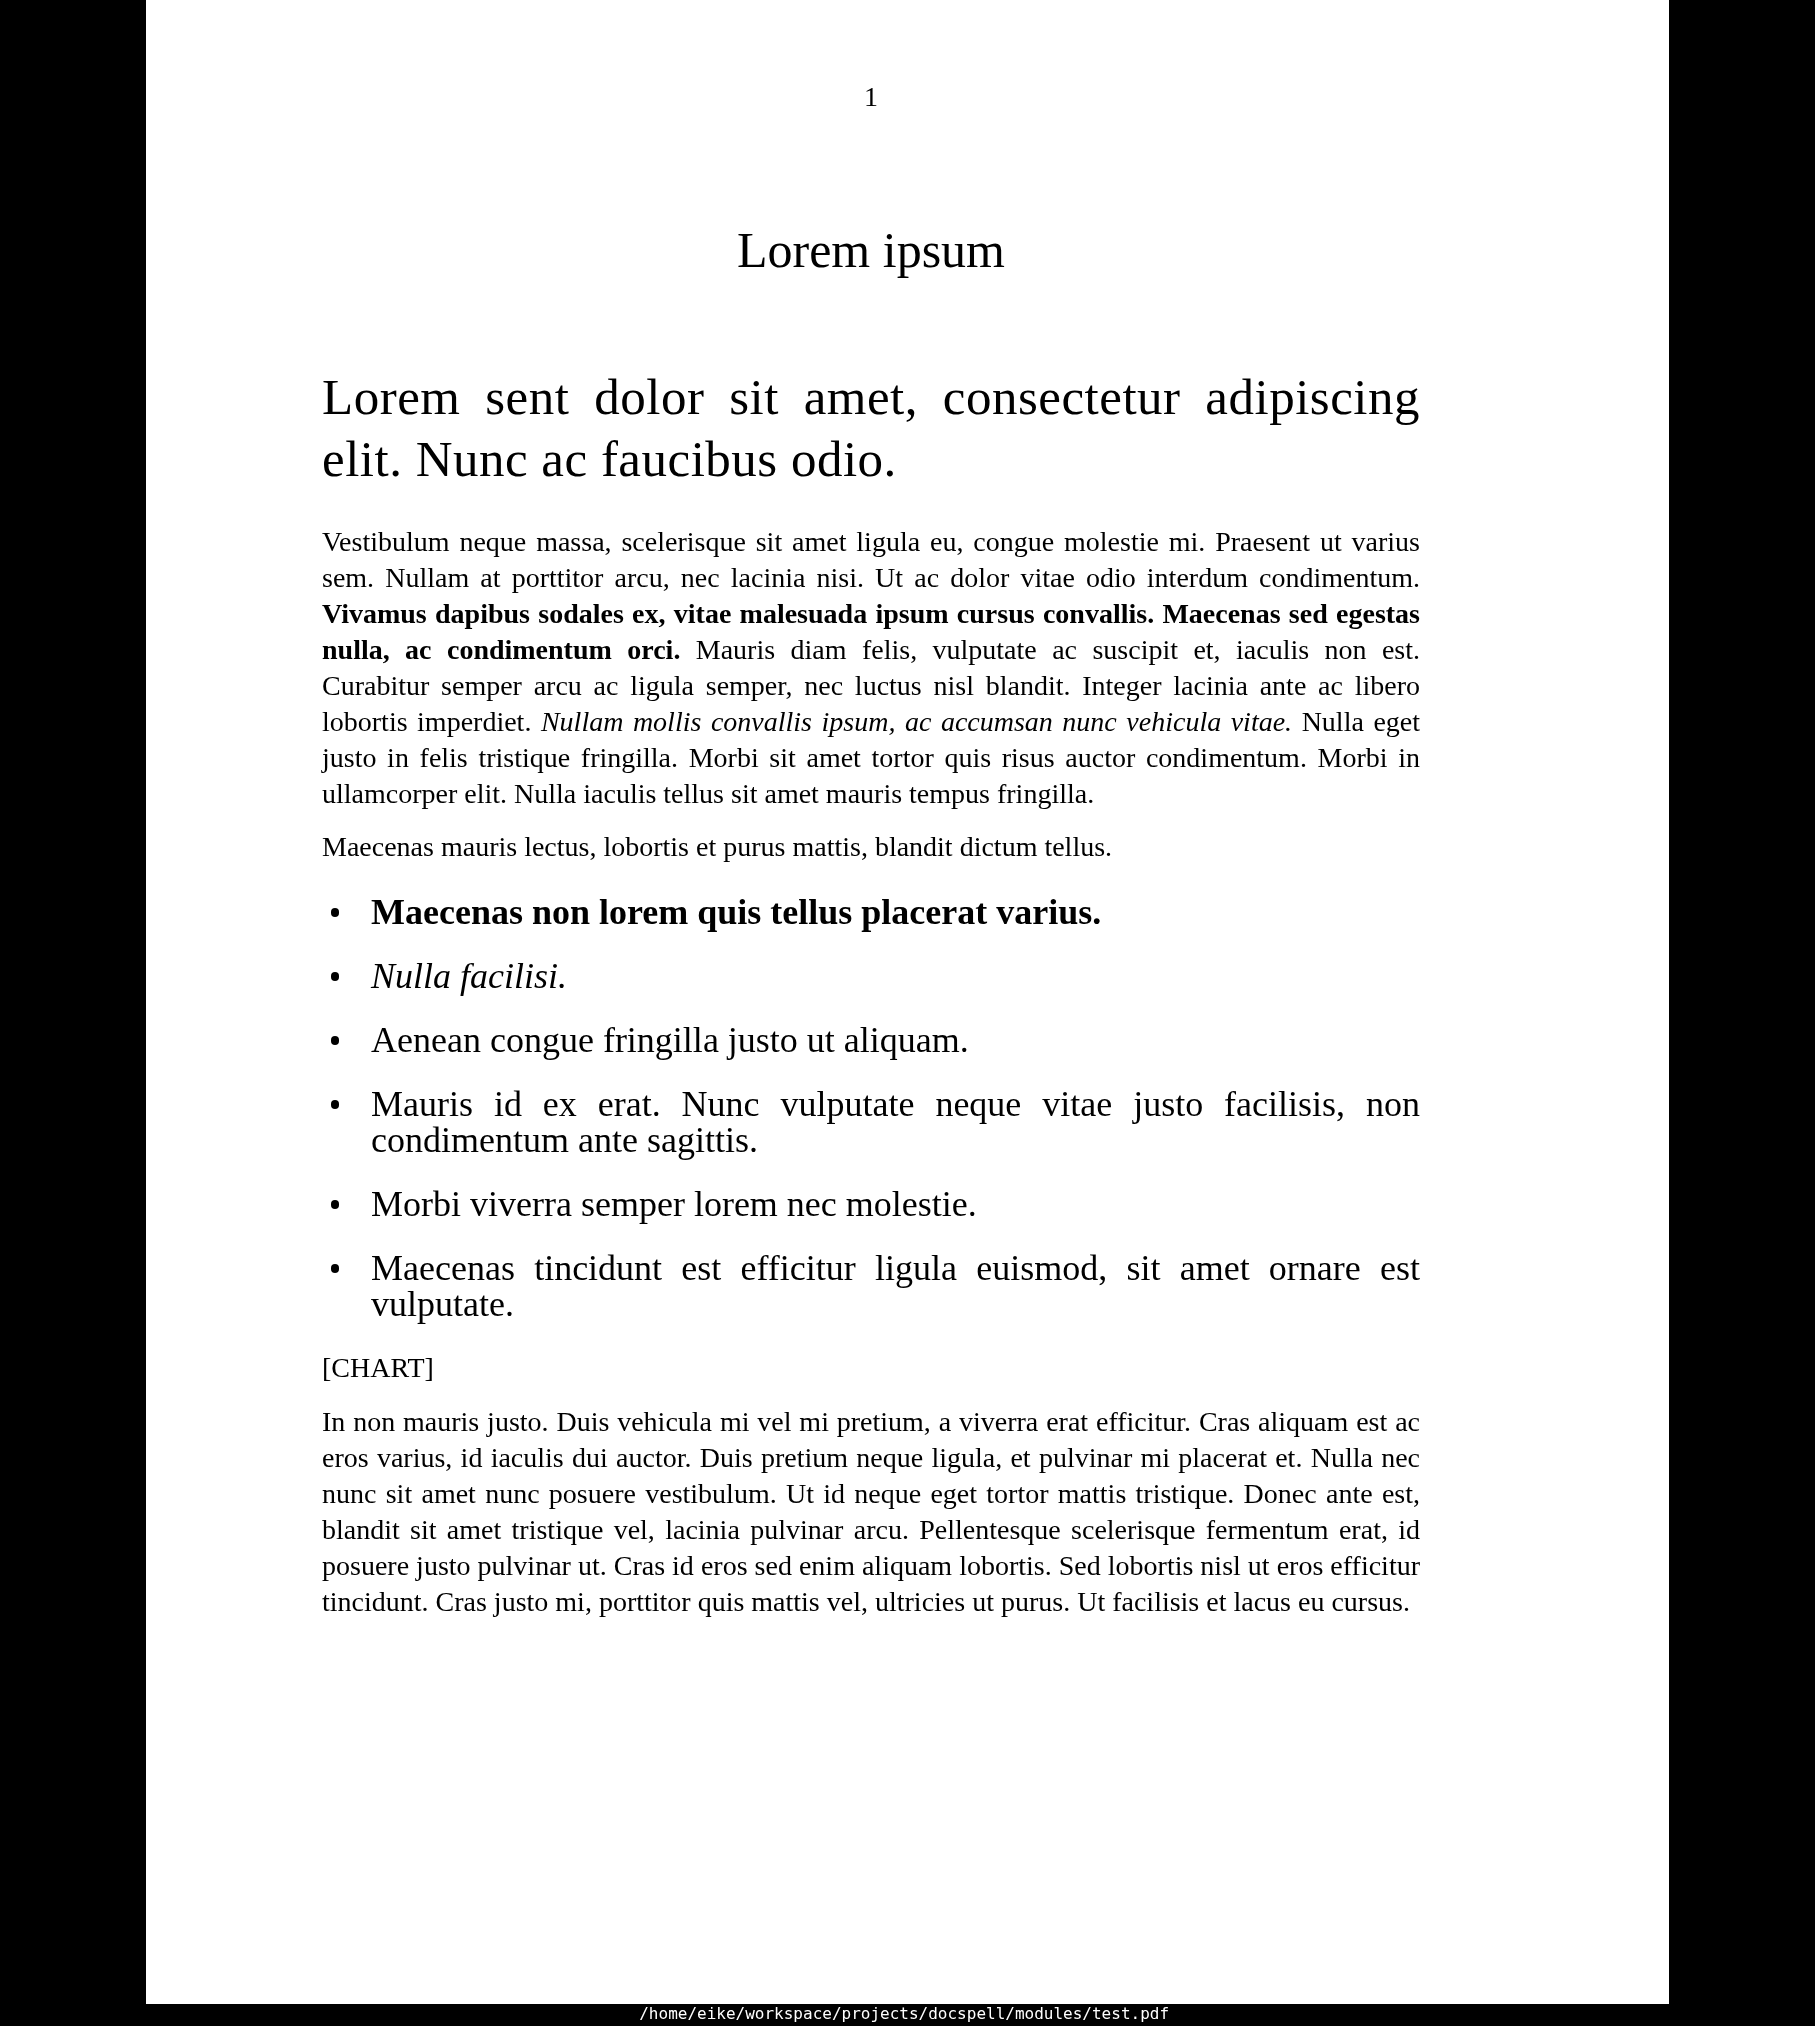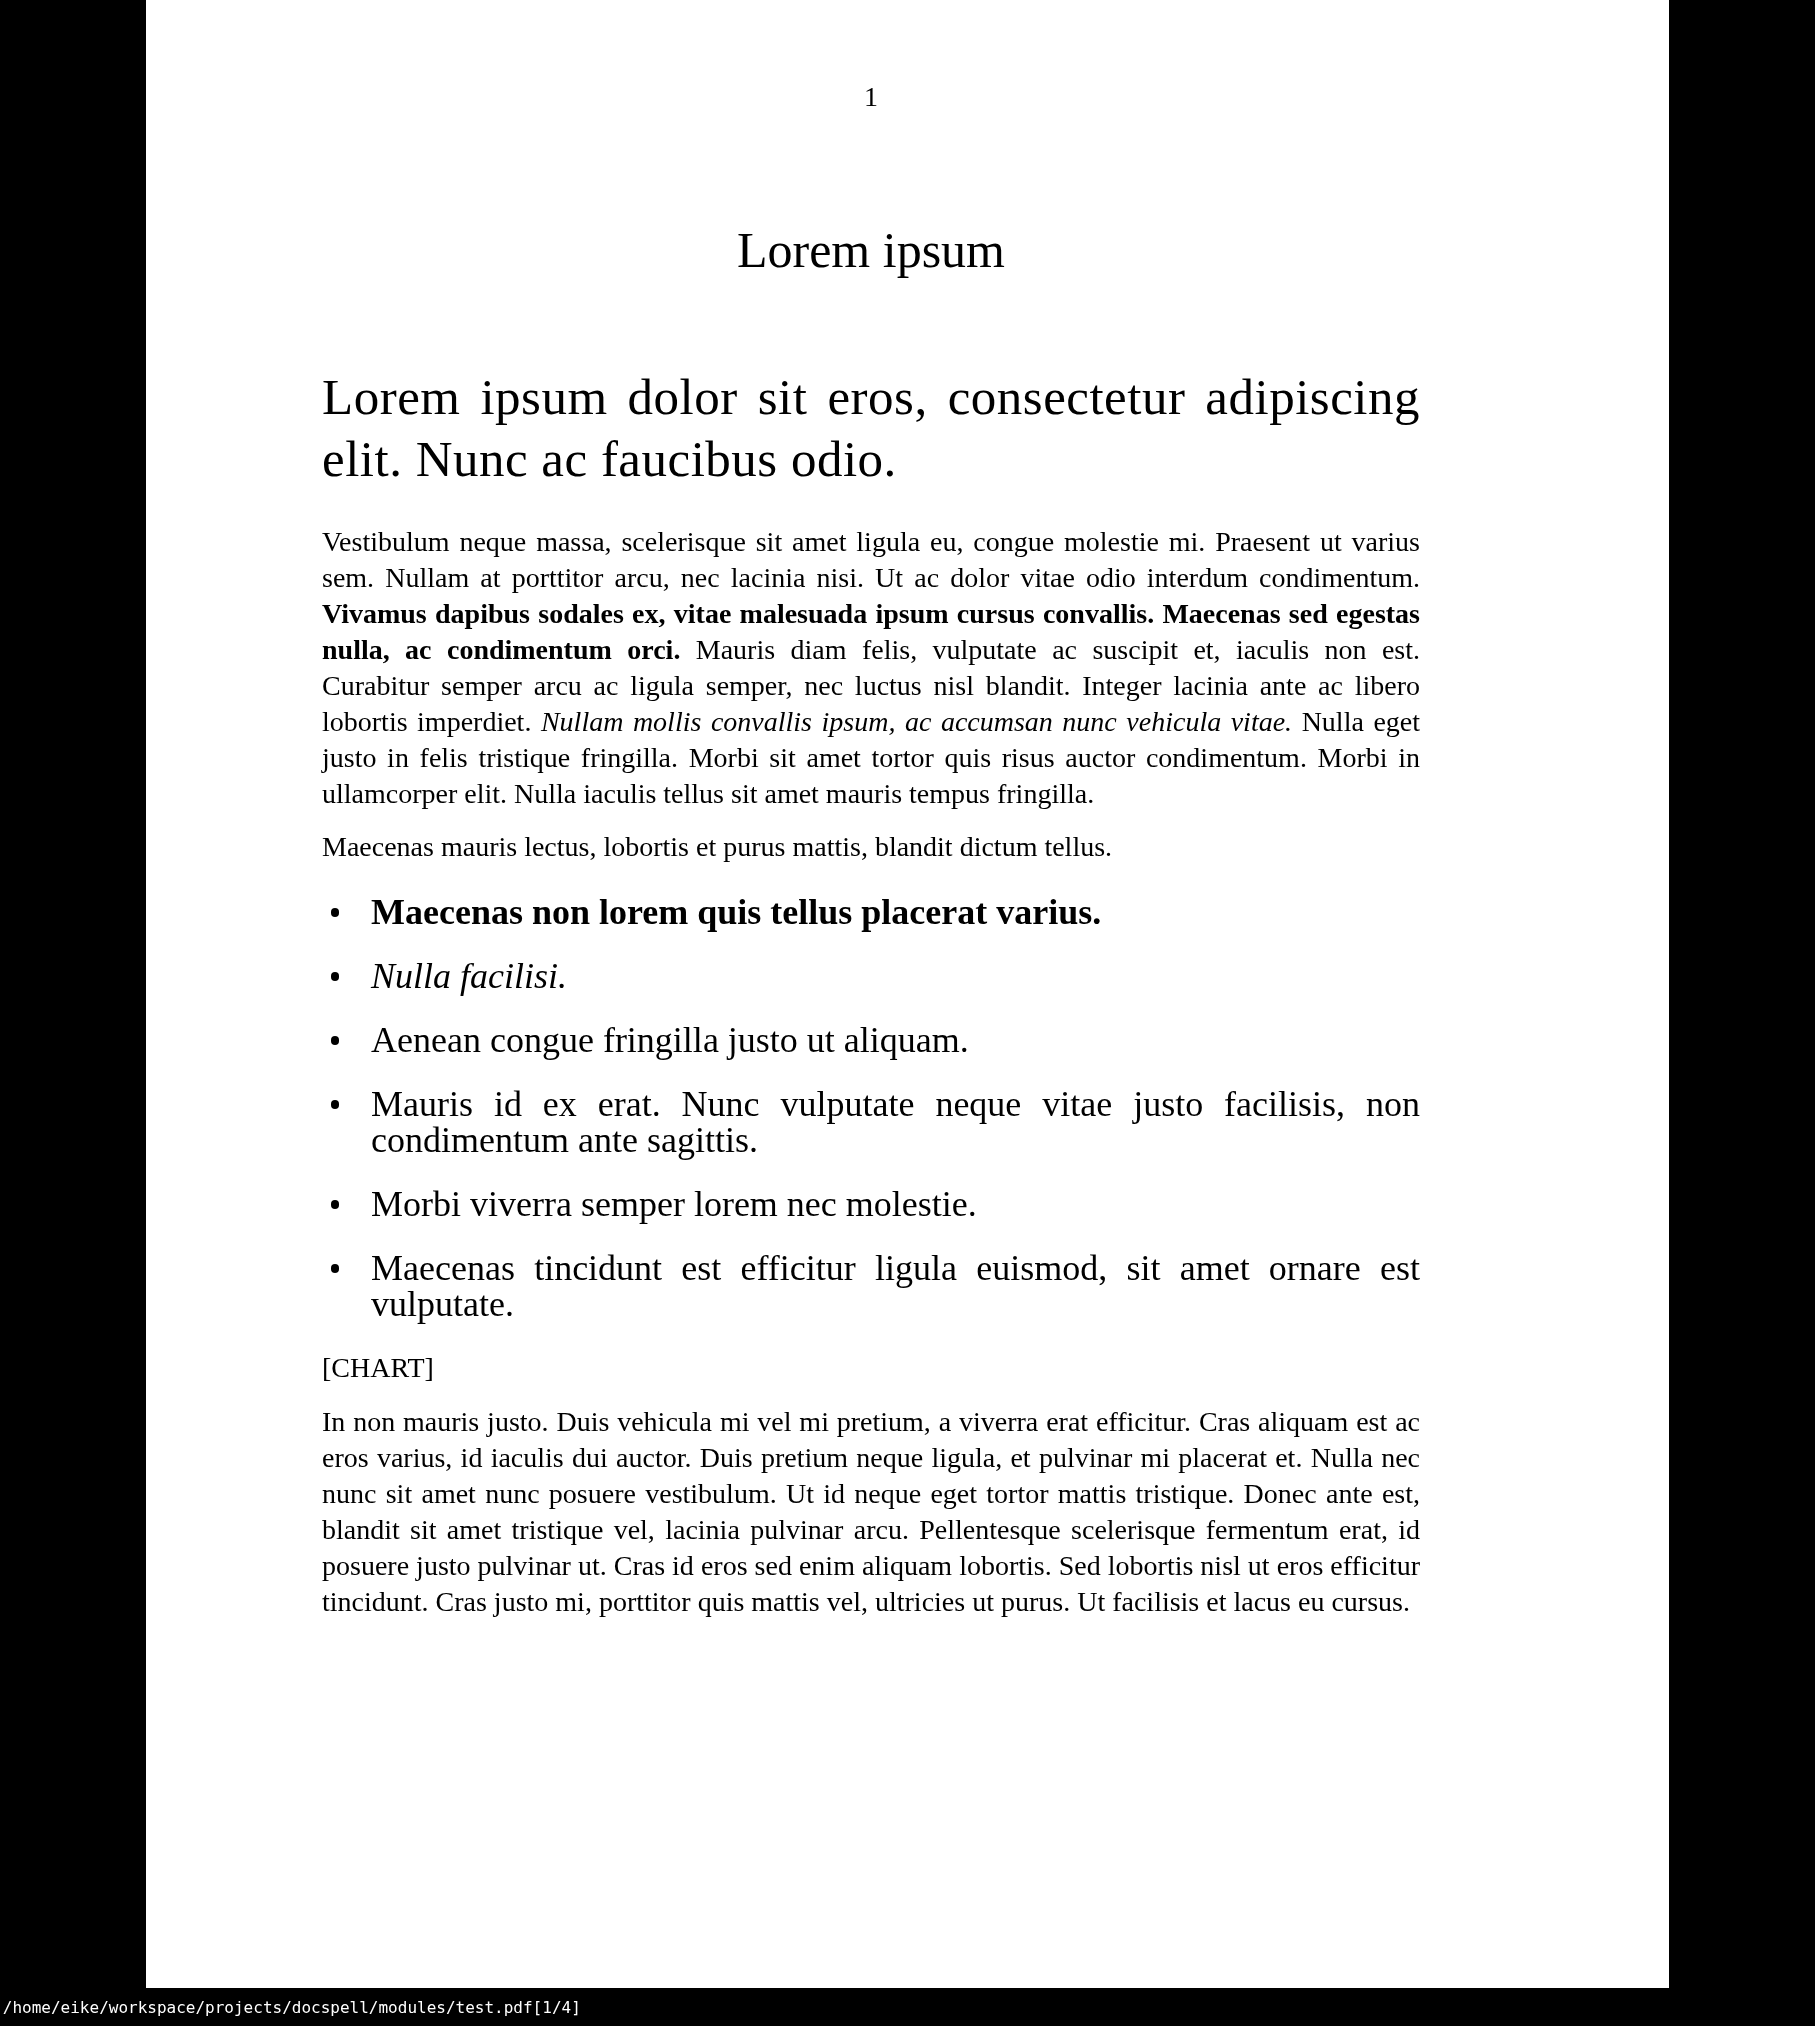--- a/index.html
+++ b/index.html
@@ -95,44 +95,46 @@
     margin: 0;
     margin-top: 28px;
     font-size: 28px;
     line-height: 36px;
   }
   #statusbar {
     position: absolute;
     left: 0;
     bottom: 0;
     width: 100%;
-    height: 38px;
+    height: 22px;
     background: #000000;
     color: #ffffff;
     font-family: "DejaVu Sans Mono", monospace;
     font-size: 16px;
     display: flex;
+    justify-content: space-between;
     align-items: center;
     box-sizing: border-box;
     padding: 0 9.5px 0 2.8px;
+    flex-direction: column;
   }
 </style>
 </head>
 <body>
 
 <div id="viewer">
 
   <div id="page">
     <div id="content">
 
       <div class="pagenum">1</div>
 
       <h1 class="doc-title">Lorem ipsum</h1>
 
-      <h2 class="section-heading">Lorem ipsum dolor sit eros, consectetur adip­iscing elit. Nunc ac faucibus odio.</h2>
+      <h2 class="section-heading">Lorem sent dolor sit amet, consectetur adip­iscing elit. Nunc ac faucibus odio.</h2>
 
       <p class="body-par para1"><span class="run-normal">Vestibulum neque massa, scelerisque sit amet ligula eu, congue molestie mi. Prae­sent ut varius sem. Nullam at porttitor arcu, nec lacinia nisi. Ut ac dolor vitae odio interdum condimentum. </span><span class="run-bold">Vivamus dapibus sodales ex, vitae malesuada ipsum cursus convallis. Maecenas sed egestas nulla, ac condimentum orci.</span><span class="run-normal"> Mauris diam felis, vulputate ac suscipit et, iaculis non est. Curabitur semper arcu ac ligula semper, nec luctus nisl blandit. Integer lacinia ante ac libero lobortis imperdiet. </span><span class="run-italic">Nullam mollis convallis ipsum, ac accumsan nunc vehicula vitae.</span><span class="run-normal"> Nulla eget justo in felis tristique fringilla. Morbi sit amet tortor quis risus auctor condi­mentum. Morbi in ullamcorper elit. Nulla iaculis tellus sit amet mauris tempus fringilla.</span></p>
 
       <p class="body-par para2">Maecenas mauris lectus, lobortis et purus mattis, blandit dictum tellus.</p>
 
       <ul class="doc-list">
           <li class="li-bold">Maecenas non lorem quis tellus placerat varius.</li>
           <li class="li-italic">Nulla facilisi.</li>
           <li class="li-normal">Aenean congue fringilla justo ut aliquam.</li>
           <li class="li-normal">Mauris id ex erat. Nunc vulputate neque vitae justo facilisis, non condimentum ante sagittis.</li>

